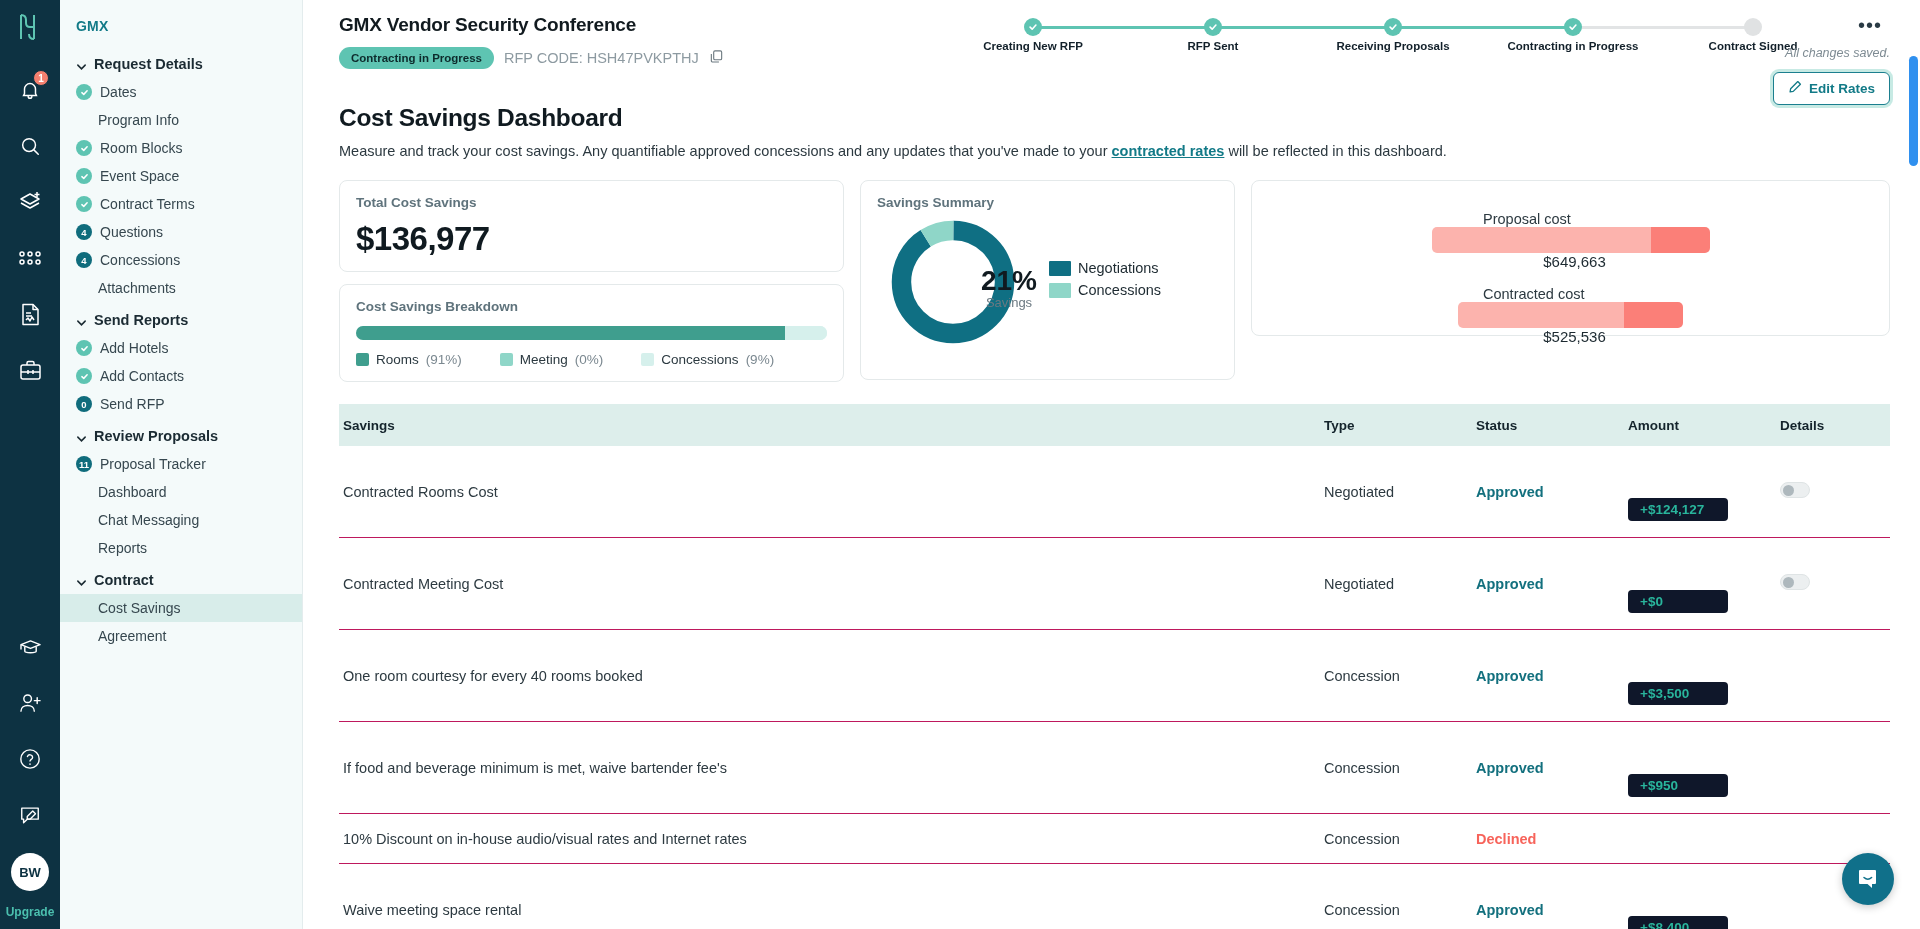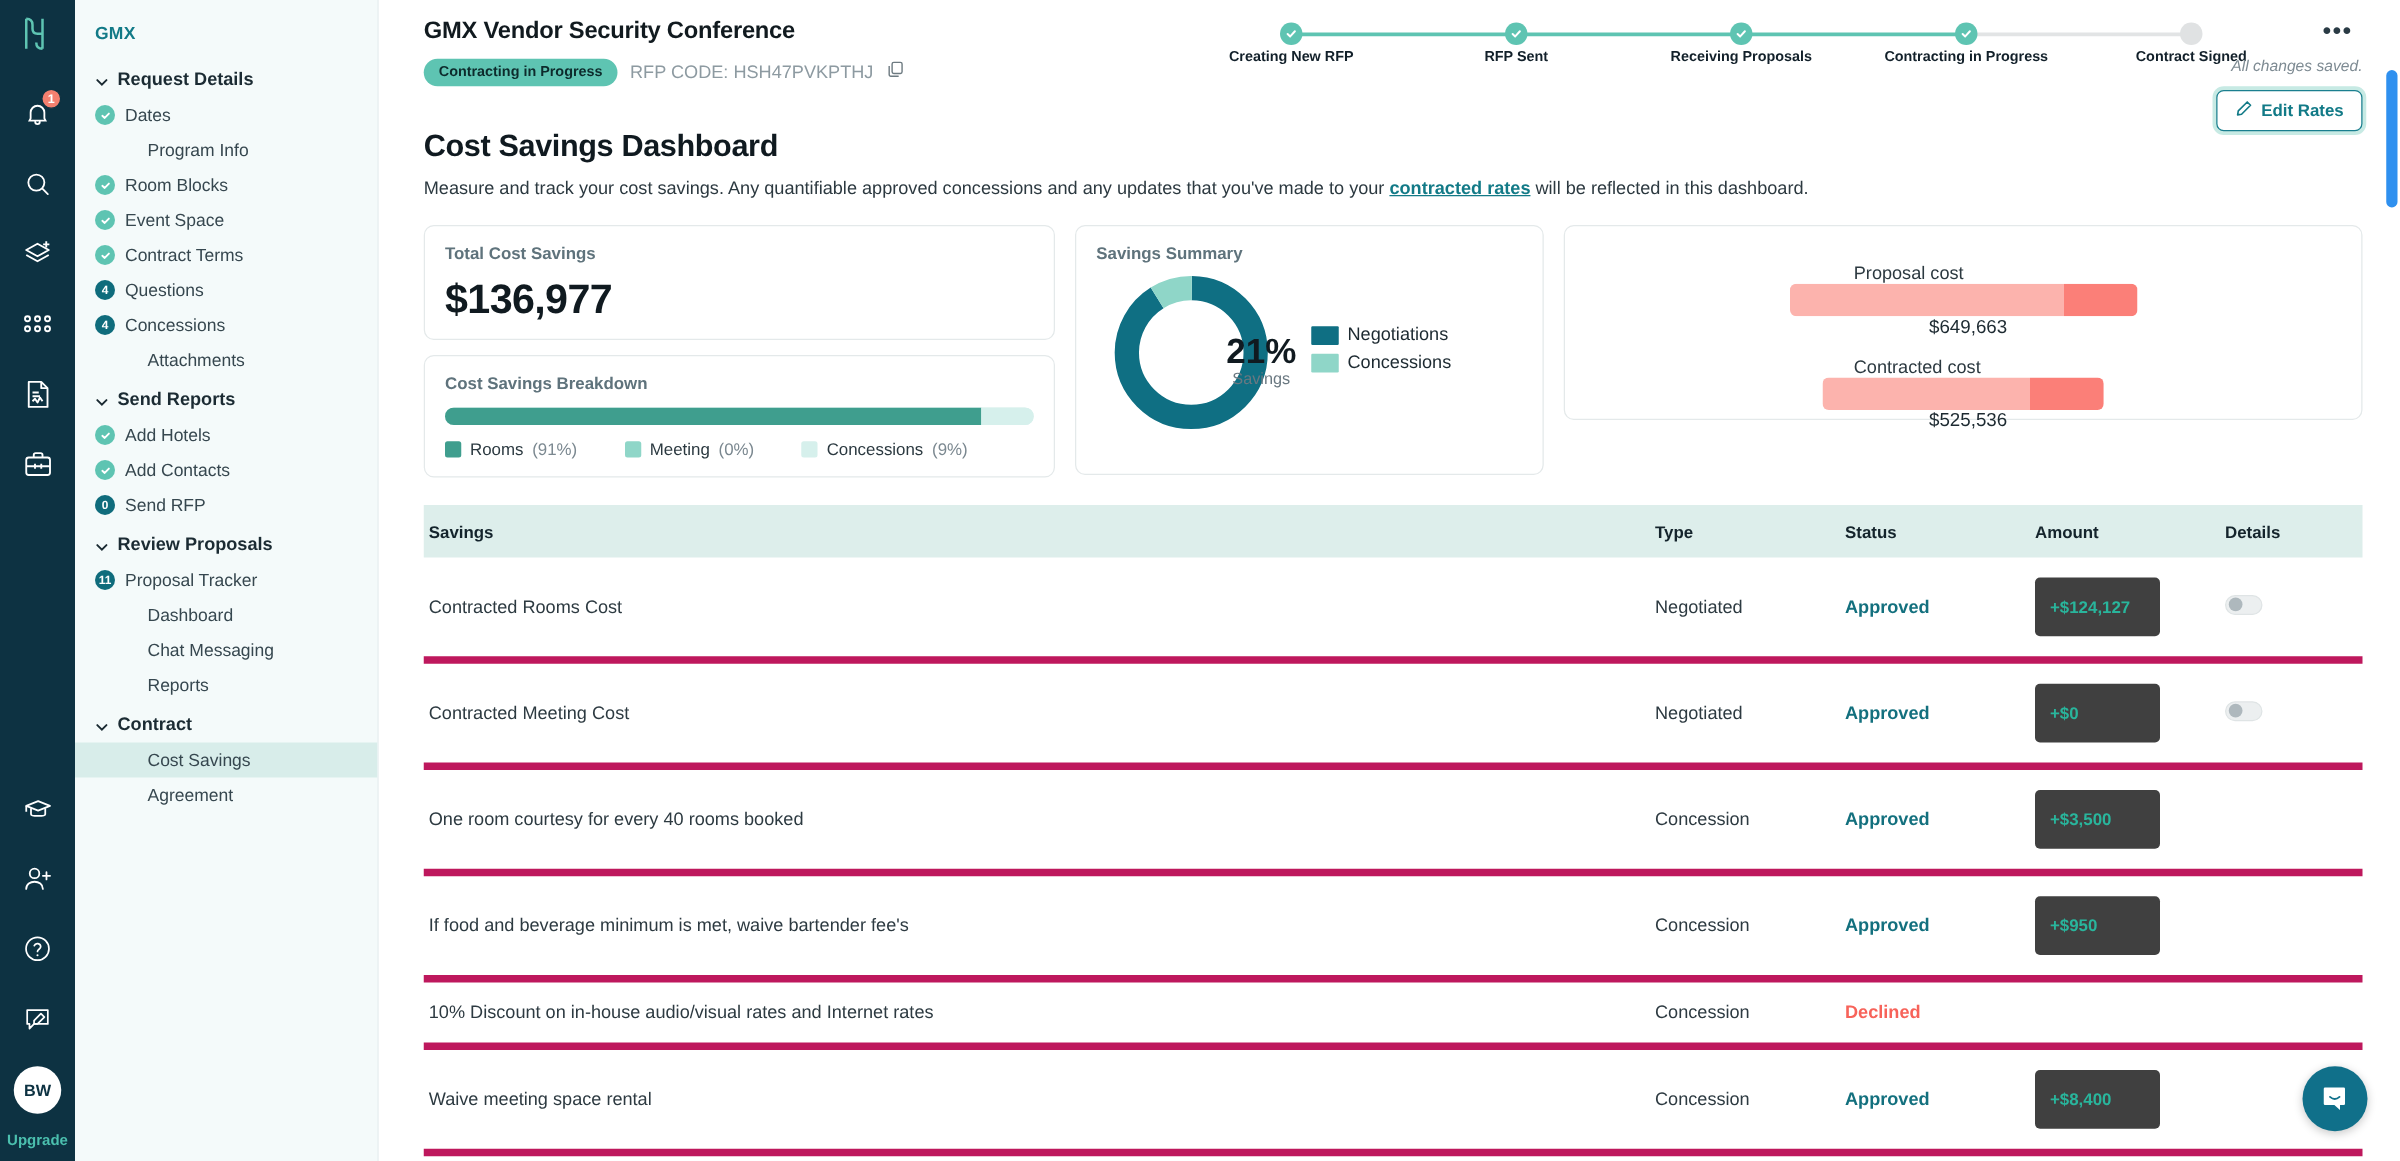--- a/index.html
+++ b/index.html
@@ -63,21 +63,21 @@
   }
   .chev { width: 11px; height: 11px; flex: 0 0 11px; }
   .nav-item {
     display: flex; align-items: center; gap: 8px;
     font-size: 14px; color: #36474f;
     padding: 6px 10px 6px 16px; min-height: 26px;
     cursor: pointer;
   }
   .nav-item.active { background: #d8edea; }
   .nav-item .lbl { white-space: nowrap; }
-  .nav-item.indent { padding-left: 58px; }
+  .nav-item.indent { padding-left: 38px; }
   .mark {
     width: 16px; height: 16px; flex: 0 0 16px;
     border-radius: 50%;
     display: flex; align-items: center; justify-content: center;
     font-size: 9.5px; font-weight: bold; color: #fff;
   }
   .mark.check { background: #5ec4b2; }
   .mark.count { background: #0f6c7c; }
 
   
@@ -174,37 +174,37 @@
 
   
   .tbl { margin-top: 22px; width: 100%; border-collapse: collapse; }
   .tbl thead th {
     background: #ddeeeb; text-align: left;
     font-size: 13.5px; font-weight: bold; color: #14242c;
     padding: 13px 0 13px 0; height: 42px;
   }
   .tbl thead th:first-child { padding-left: 4px; border-radius: 0; }
   .tbl tbody td {
-    border-bottom: 6px solid #be185d;
+    border-bottom: 1px solid #be185d;
     padding: 16px 0; font-size: 14.5px; color: #2d3a41; height: 50px;
     vertical-align: middle;
   }
   .tbl tbody td:first-child { padding-left: 4px; }
   .c-sav { width: auto; }
   .c-type { width: 152px; }
   .c-status { width: 152px; }
   .c-amt { width: 152px; }
   .c-det { width: 110px; }
   .type-txt { color: #65757d; }
   .st-approved { color: #13707e; font-weight: bold; }
   .st-declined { color: #f7635a; font-weight: bold; }
   .amt-chip {
-    display: inline-block; background: #404040; color: #29b59c;
+    display: inline-block; background: #0f172a; color: #29b59c;
     font-weight: bold; font-size: 13.5px;
-    padding: 16px 12px; border-radius: 4px; min-width: 100px;
+    padding: 4px 12px; border-radius: 4px; min-width: 100px; margin-top: 36px;
   }
   .toggle {
     width: 30px; height: 16px; border-radius: 10px;
     background: #eceff0; border: 1px solid #dfe4e5;
     position: relative; cursor: pointer; display: inline-block;
   }
   .toggle i {
     position: absolute; left: 2px; top: 1.5px;
     width: 11px; height: 11px; border-radius: 50%;
     background: #aeb8bd; display: block;

